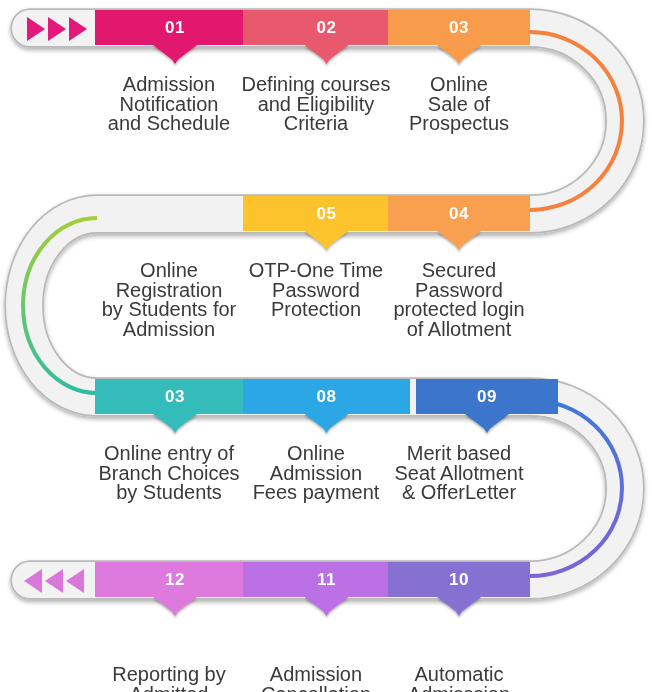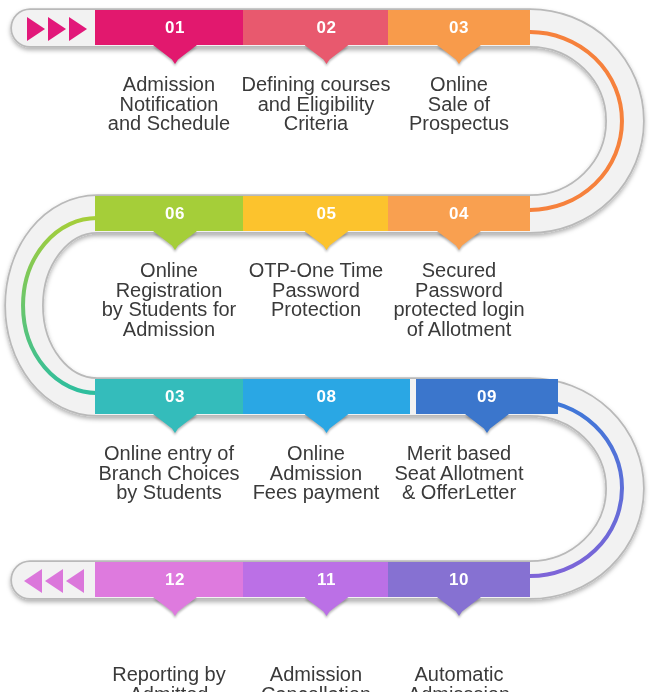--- a/index.html
+++ b/index.html
@@ -93,26 +93,20 @@
   <div class="lbl lr1 lc1">Admission
 Notification
 and Schedule</div>
   <div class="lbl lr1 lc2">Defining courses
 and Eligibility
 Criteria</div>
   <div class="lbl lr1 lc3">Online
 Sale of
 Prospectus</div>
 
-  <div class="banner r2 c1" style="background: rgb(165, 206, 57);">
-    <span>06</span>
-    <div class="pointer-wrap">
-        <div class="pointer" style="background: rgb(165, 206, 57);"></div>
-      </div>
-  </div>
   <div class="banner r2 c2" style="background: rgb(252, 195, 45);">
     <span>05</span>
     <div class="pointer-wrap">
         <div class="pointer" style="background: rgb(252, 195, 45);"></div>
       </div>
   </div>
   <div class="banner r2 c3" style="background: rgb(249, 160, 80);">
     <span>04</span>
     <div class="pointer-wrap">
         <div class="pointer" style="background: rgb(249, 160, 80);"></div>

